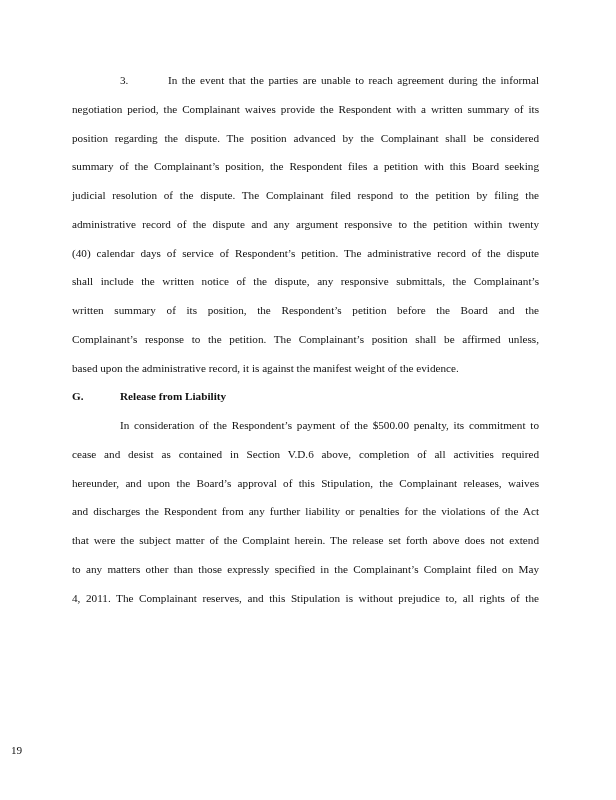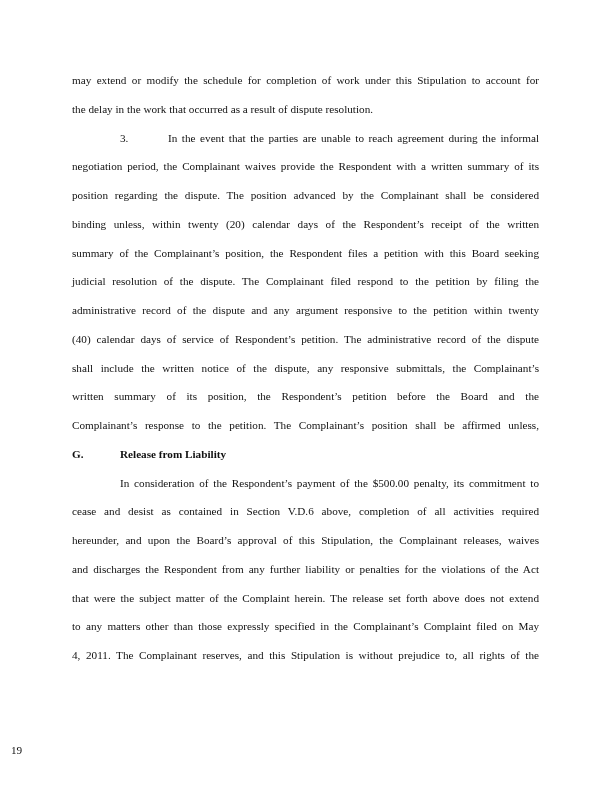--- a/index.html
+++ b/index.html
@@ -55,37 +55,33 @@
       text-align: left;
       font-size: 11.2px;
       font-family: "Liberation Serif", "DejaVu Serif", serif;
     }
   </style>
 </head>
 <body>
 
 <div class="page">
 
-  <div>
-    <div class="line">may extend or modify the schedule for completion of work under this Stipulation to account for</div>
-    <div class="line last">the delay in the work that occurred as a result of dispute resolution.</div>
-  </div>
 
   <div>
     <div class="line indent"><span class="num-label">3.</span><span>In the event that the parties are unable to reach agreement during the informal</span></div>
     <div class="line">negotiation period, the Complainant waives provide the Respondent with a written summary of its</div>
     <div class="line">position regarding the dispute. The position advanced by the Complainant shall be considered</div>
-    <div class="line">binding unless, within twenty (20) calendar days of the Respondent’s receipt of the written</div>
     <div class="line">summary of the Complainant’s position, the Respondent files a petition with this Board seeking</div>
     <div class="line">judicial resolution of the dispute.  The Complainant filed respond to the petition by filing the</div>
     <div class="line">administrative record of the dispute and any argument responsive to the petition within twenty</div>
     <div class="line">(40) calendar days of service of Respondent’s petition. The administrative record of the dispute</div>
     <div class="line">shall include the written notice of the dispute, any responsive submittals, the Complainant’s</div>
     <div class="line">written summary of its position, the Respondent’s petition before the Board and the</div>
     <div class="line">Complainant’s response to the petition. The Complainant’s position shall be affirmed unless,</div>
+    <div class="line last">based upon the administrative record, it is against the manifest weight of the evidence.</div>
   </div>
 
   <div class="line heading"><span class="heading-letter">G.</span><span>Release from Liability</span></div>
 
   <div>
     <div class="line indent">In consideration of the Respondent’s payment of the $500.00 penalty, its commitment to</div>
     <div class="line">cease and desist as contained in Section V.D.6 above, completion of all activities required</div>
     <div class="line">hereunder, and upon the Board’s approval of this Stipulation, the Complainant releases, waives</div>
     <div class="line">and discharges the Respondent from any further liability or penalties for the violations of the Act</div>
     <div class="line">that were the subject matter of the Complaint herein.  The release set forth above does not extend</div>

